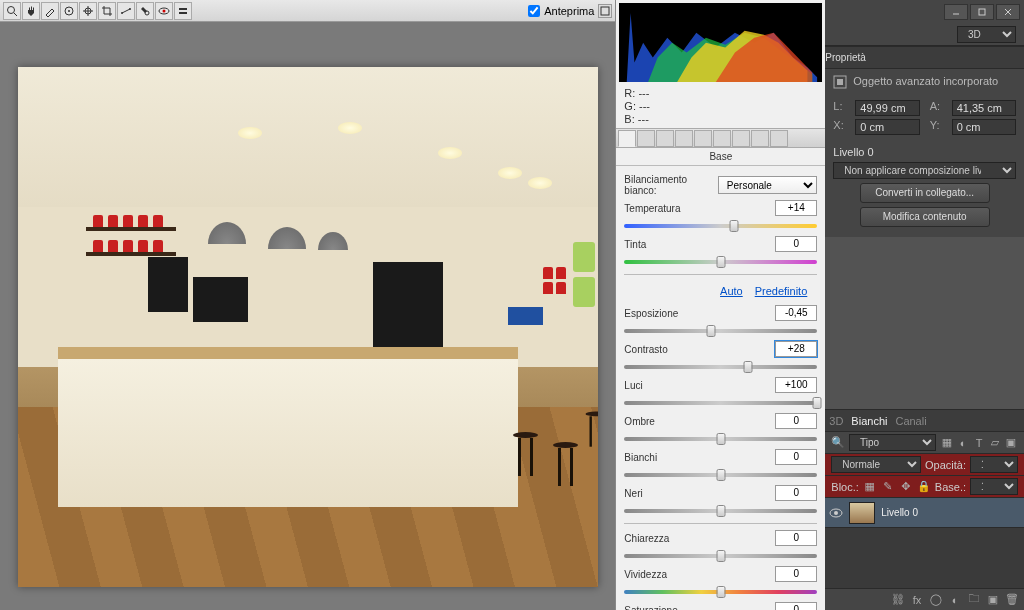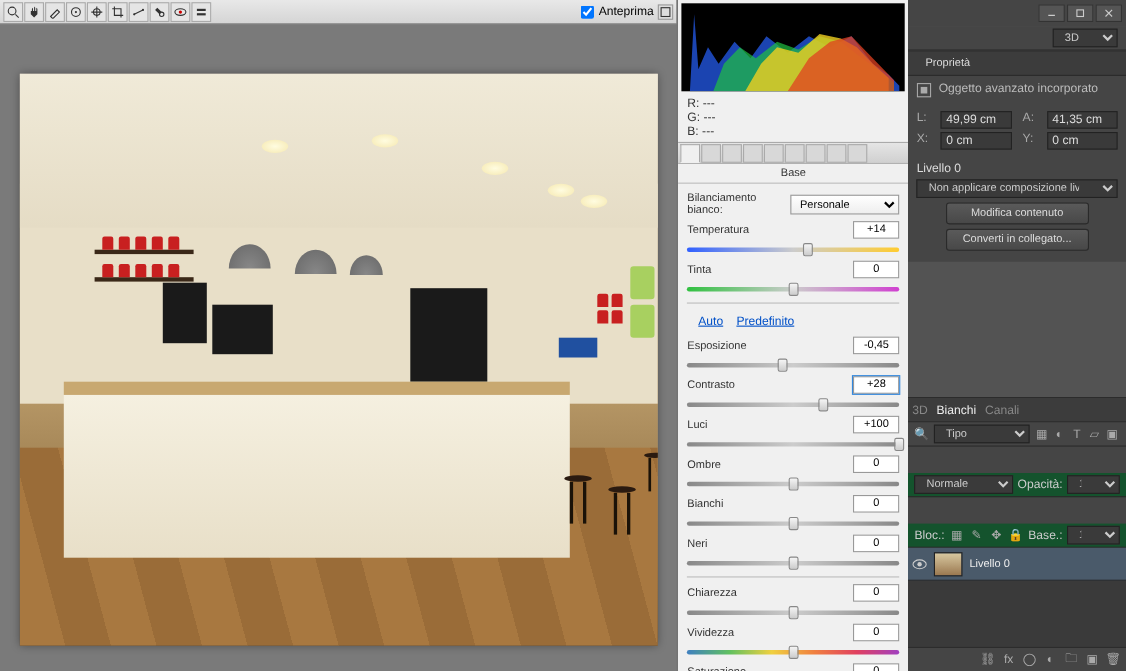--- a/index.html
+++ b/index.html
@@ -37,47 +37,47 @@
 .controls { padding: 4px 8px; }
 .row { display: flex; align-items: center; margin: 4px 0; gap: 4px; }
 .row label { flex: 1; color: #333; font-size: 10px; }
 .row .valbox { width: 42px; height: 16px; border: 1px solid #999; background: #fff; text-align: center; font-size: 10px; line-height: 14px; }
 .slider { width: 100%; height: 12px; position: relative; margin-bottom: 4px; }
 .slider-track { position: absolute; top: 4px; left: 0; right: 0; height: 4px; background: linear-gradient(90deg,#888,#ccc,#888); border-radius: 2px; }
 .slider-track.temp { background: linear-gradient(90deg,#3060ff,#ccc,#ffcc30); }
 .slider-track.tint { background: linear-gradient(90deg,#30c040,#ccc,#d040d0); }
 .slider-track.vivid { background: linear-gradient(90deg,#4080c0,#60c060,#f0d040,#f08040,#e04060,#a040c0); }
 .slider-thumb { position: absolute; top: 0; width: 9px; height: 12px; background: linear-gradient(#f5f5f5,#ccc); border: 1px solid #888; border-radius: 2px; transform: translateX(-50%); }
-.links-row { text-align: left; padding: 4px; font-size: 10px; }
+.links-row { text-align: right; padding: 4px; font-size: 10px; }
 .links-row a { color: #0050c8; text-decoration: underline; margin: 0 6px; cursor: pointer; }
 .select { flex: 1; height: 18px; border: 1px solid #999; background: linear-gradient(#fff,#eee); font-size: 10px; padding: 0 4px; }
 .divider { height: 1px; background: #bbb; margin: 6px 0; }
 
 .ps-right { width: 204px; height: 610px; background: #535353; display: flex; flex-direction: column; color: #ccc; }
 .win-controls { height: 24px; background: #454545; display: flex; align-items: center; justify-content: flex-end; padding: 0 4px; gap: 2px; }
 .win-btn { width: 24px; height: 16px; background: #555; border: 1px solid #333; display: flex; align-items: center; justify-content: center; }
 .ps-dropdown { height: 22px; background: #454545; display: flex; align-items: center; justify-content: flex-end; padding: 0 8px; border-bottom: 1px solid #282828; }
 .ps-select { background: #3a3a3a; border: 1px solid #222; color: #ccc; font-size: 10px; padding: 1px 18px 1px 6px; height: 17px; }
 .ps-panel { background: #454545; border-top: 1px solid #2a2a2a; }
-.ps-panel-header { height: 22px; display: flex; align-items: center; padding: 0 16px; font-size: 10px; background: #3c3c3c; border-bottom: 1px solid #2a2a2a; }
+.ps-panel-header { height: 22px; display: flex; align-items: center; padding: 0 0; font-size: 10px; background: #3c3c3c; border-bottom: 1px solid #2a2a2a; }
 .ps-panel-title { color: #ddd; font-size: 10px; }
 .ps-panel-body { padding: 6px 8px; font-size: 10px; color: #bbb; }
 .prop-row { display: flex; margin: 3px 0; gap: 6px; }
 .prop-row span:first-child { width: 16px; color: #aaa; }
 .prop-val { background: #3a3a3a; border: 1px solid #222; padding: 1px 4px; flex: 1; color: #ddd; }
 .ps-btn { display: block; width: 130px; margin: 4px auto; height: 20px; background: linear-gradient(#5a5a5a,#484848); border: 1px solid #2a2a2a; color: #ddd; font-size: 10px; text-align: center; line-height: 18px; border-radius: 3px; cursor: pointer; }
 .ps-gap { flex: 1; background: #535353; }
 .layers-tabs { height: 22px; background: #3c3c3c; display: flex; align-items: center; padding: 0 4px; gap: 8px; border-bottom: 1px solid #2a2a2a; font-size: 10px; }
 .layers-tabs span { color: #888; cursor: pointer; }
 .layers-tabs span.active { color: #eee; }
 .layers-toolbar { height: 22px; background: #454545; display: flex; align-items: center; padding: 0 6px; gap: 4px; border-bottom: 1px solid #2a2a2a; }
 .layers-toolbar .ps-select { flex: 1; }
 .layer-icons { display: flex; gap: 2px; margin-left: auto; }
 .layer-ic { width: 14px; height: 14px; display: flex; align-items: center; justify-content: center; color: #aaa; }
-.blend-row { height: 22px; background: #14532d; display: flex; align-items: center; padding: 0 6px; gap: 4px; border-bottom: 1px solid #2a2a2a; font-size: 10px; margin-top: 24px; }
+.blend-row { height: 22px; background: #7f1d1d; display: flex; align-items: center; padding: 0 6px; gap: 4px; border-bottom: 1px solid #2a2a2a; font-size: 10px; }
 .layer-list { background: #3a3a3a; min-height: 90px; }
 .layer-item { height: 30px; background: #4a5a6a; display: flex; align-items: center; padding: 0 4px; gap: 6px; border-bottom: 1px solid #2a2a2a; }
 .eye-ic { width: 14px; height: 14px; }
 .layer-thumb { width: 26px; height: 22px; background: linear-gradient(#d8c8a0,#9a7850); border: 1px solid #222; }
 .layer-name { font-size: 10px; color: #eee; }
 .layers-footer { height: 22px; background: #454545; border-top: 1px solid #2a2a2a; display: flex; align-items: center; justify-content: flex-end; padding: 0 4px; gap: 3px; }
 .layers-footer .layer-ic { width: 16px; }
 </style>
 </head>
 <body>
@@ -371,22 +371,22 @@
               <span class="prop-val">41,35 cm</span>
             </div>
           <div class="prop-row">
               <span>Y:</span>
               <span class="prop-val">0 cm</span>
             </div>
         </div>
       </div>
       <div style="margin:8px 0 4px;color:#ddd">Livello 0</div>
       <select class="ps-select" style="width:100%"><option>Non applicare composizione livelli</option></select>
+      <div class="ps-btn">Converti in collegato...</div>
       <div class="ps-btn">Modifica contenuto</div>
-      <div class="ps-btn">Converti in collegato...</div>
     </div>
   </div>
   <div class="ps-gap"></div>
   <div class="ps-panel">
     <div class="layers-tabs">
       <span>3D</span>
       <span class="active">Bianchi</span>
       <span>Canali</span>
     </div>
     <div class="layers-toolbar">

